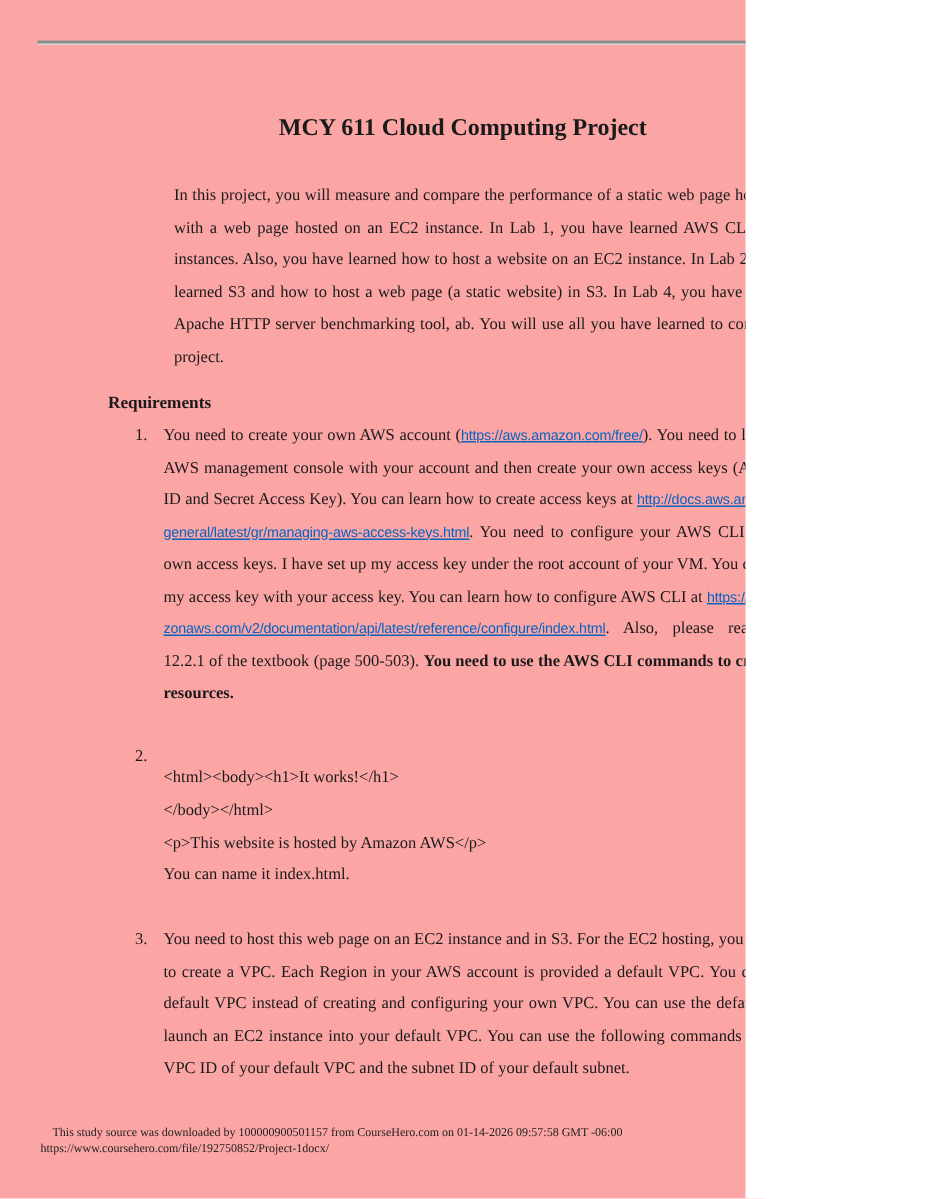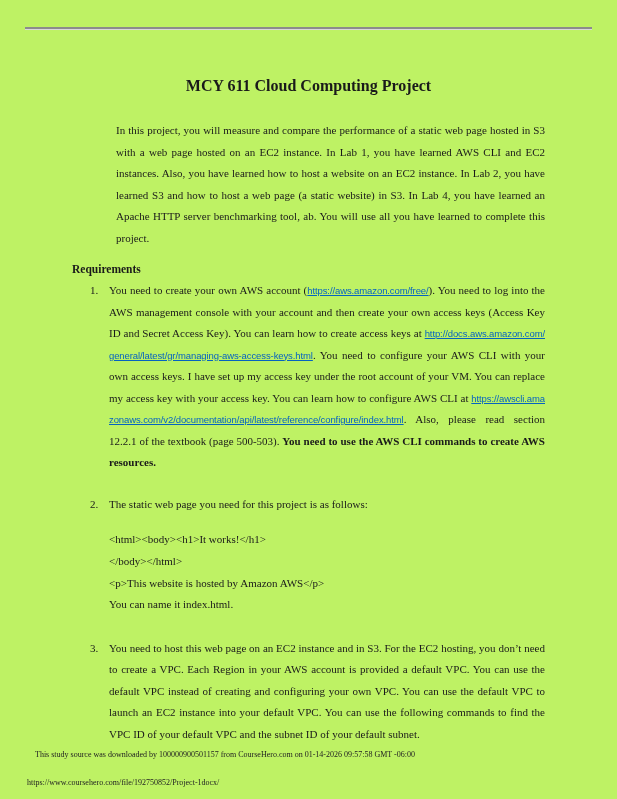--- a/index.html
+++ b/index.html
@@ -1,20 +1,20 @@
 <!DOCTYPE html>
 <html><head>
 <meta charset="utf-8">
 <style>
   html, body { margin: 0; padding: 0; background: #ffffff; }
   .page {
     position: relative;
-    width: 617px;
+    width: 497px;
     height: 799px;
-    background: #bef264;
+    background: #fca5a5;
     overflow: hidden;
     font-family: "Liberation Serif", serif;
     color: #1a1a1a;
   }
   .top-rule {
     position: absolute;
     top: 27px;
     left: 25px;
     width: 567px;
     height: 2px;
@@ -93,21 +93,21 @@
   .footer-note {
     position: absolute;
     top: 749px;
     left: 35px;
     font-size: 8px;
     color: #222222;
     line-height: 11px;
   }
   .footer-url {
     position: absolute;
-    top: 777px;
+    top: 760px;
     left: 27px;
     font-size: 8px;
     color: #222222;
     line-height: 11px;
   }
 </style>
 </head>
 <body>
 
 <div class="page">
@@ -127,21 +127,20 @@
       <div class="li-body">
         <p>
           <span>You need to create your own AWS account (</span><a class="doc-link" href="#">https://aws.amazon.com/free/</a><span>). You need to log into the AWS management console with your account and then create your own access keys (Access Key ID and Secret Access Key). You can learn how to create access keys at </span><a class="doc-link" href="#">http://docs.aws.amazon.com/general/latest/gr/managing-aws-access-keys.html</a><span>. You need to configure your AWS CLI with your own access keys. I have set up my access key under the root account of your VM. You can replace my access key with your access key. You can learn how to configure AWS CLI at </span><a class="doc-link" href="#">https://awscli.amazonaws.com/v2/documentation/api/latest/reference/configure/index.html</a><span>. Also, please read section 12.2.1 of the textbook (page 500-503). </span><span class="bold-seg">You need to use the AWS CLI commands to create AWS resources.</span>
         </p>
       </div>
     </div>
 
     <div class="list-item li-2">
       <div class="li-num">2.</div>
       <div class="li-body">
-        <p>The static web page you need for this project is as follows:</p>
         <div class="code-block">
           <div>&lt;html&gt;&lt;body&gt;&lt;h1&gt;It works!&lt;/h1&gt;</div>
           <div>&lt;/body&gt;&lt;/html&gt;</div>
           <div>&lt;p&gt;This website is hosted by Amazon AWS&lt;/p&gt;</div>
         </div>
         <p class="item-note">You can name it index.html.</p>
       </div>
     </div>
 
     <div class="list-item li-3">

